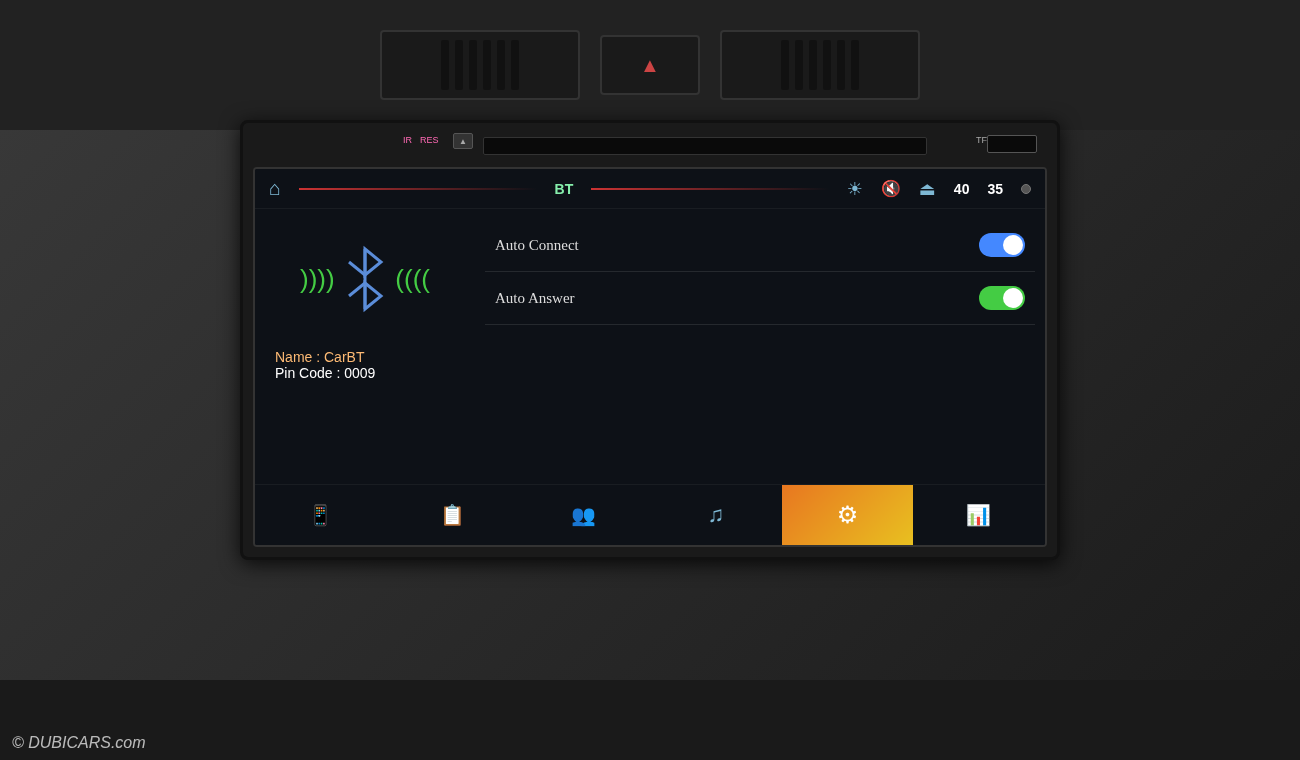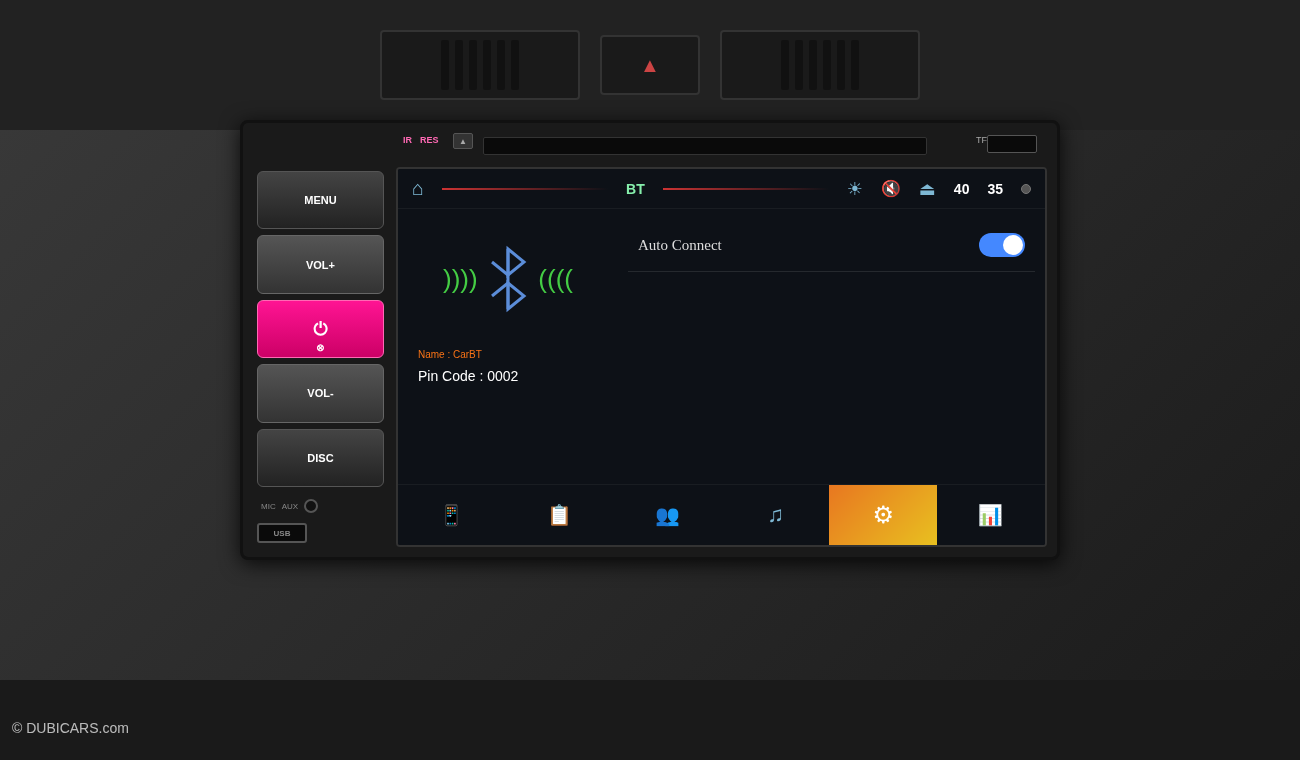--- a/index.html
+++ b/index.html
@@ -80,21 +80,21 @@
     .ir-res {
       display: flex;
       gap: 8px;
       position: absolute;
       left: 150px;
       top: 2px;
     }
     .ir-res span {
       color: #ff69b4;
       font-size: 9px;
-      font-weight: bold;
+      font-weight: normal;
     }
     .eject-btn {
       position: absolute;
       left: 200px;
       top: 0;
       width: 20px;
       height: 16px;
       background: #333;
       border: 1px solid #555;
       border-radius: 2px;
@@ -320,23 +320,22 @@
       color: #44cc44;
       font-size: 22px;
       line-height: 1;
     }
 
     .bt-info {
       width: 100%;
       padding-left: 10px;
     }
     .bt-name {
-      color: #f97316;
-      font-size: 10px;
-      margin-bottom: 8px;
+      color: #fdba74;
+      font-size: 14px;
     }
     .bt-pin {
       color: #fff;
       font-size: 14px;
     }
 
     
     .settings-area {
       flex: 1;
       display: flex;
@@ -406,24 +405,25 @@
       bottom: 0;
       left: 0;
       right: 0;
       height: 80px;
       background: #1a1a1a;
     }
 
     
     .watermark {
       position: absolute;
-      bottom: 24px;
+      bottom: 8px;
       left: 12px;
       color: rgba(255,255,255,0.7);
-      font-size: 14px;
+      font-size: 16px;
+      font-style: italic;
     }
   </style>
 </head>
 <body>
 
 <div class="car-frame">
 
   <div class="top-vents">
     <div class="vent">
       <div class="vent-slot"></div>
@@ -456,37 +456,20 @@
       <div class="eject-btn">
         <span>▲</span>
       </div>
       <div class="cd-slot"></div>
       <span class="tf-label">TF</span>
       <div class="tf-slot"></div>
     </div>
 
     <div class="main-layout">
 
-      <div class="left-panel">
-        <button class="hw-btn btn-menu">MENU</button>
-        <button class="hw-btn btn-vol-plus">VOL+</button>
-        <button class="hw-btn btn-power">
-          <span style="font-size:18px;">⏻</span>
-        </button>
-        <button class="hw-btn btn-vol-minus">VOL-</button>
-        <button class="hw-btn btn-disc">DISC</button>
-        <div class="bottom-connectors">
-          <span class="connector-label">MIC</span>
-          <span class="connector-label">AUX</span>
-          <div class="jack"></div>
-        </div>
-        <div class="usb-port">
-          <span>USB</span>
-        </div>
-      </div>
 
       <div class="screen">
 
         <div class="status-bar">
           <span class="status-icon home">⌂</span>
           <div class="status-separator"></div>
           <span class="status-label">BT</span>
           <div class="status-separator"></div>
           <span class="status-icon">☀</span>
           <span class="status-icon" style="font-size:16px;">🔇</span>
@@ -512,31 +495,37 @@
               <svg width="52" height="70" viewBox="0 0 52 70" style="position:relative; z-index:2;">
                 <polygon points="26,5 42,18 26,31 26,5" fill="none" stroke="#5b8dd9" stroke-width="3"></polygon>
                 <line x1="26" y1="31" x2="10" y2="18" stroke="#5b8dd9" stroke-width="3"></line>
                 <polygon points="26,65 42,52 26,39 26,65" fill="none" stroke="#5b8dd9" stroke-width="3"></polygon>
                 <line x1="26" y1="39" x2="10" y2="52" stroke="#5b8dd9" stroke-width="3"></line>
                 <line x1="26" y1="5" x2="26" y2="65" stroke="#5b8dd9" stroke-width="3"></line>
               </svg>
             </div>
             <div class="bt-info">
               <div class="bt-name">Name : CarBT</div>
-              <div class="bt-pin">Pin Code : 0002</div>
+              <div class="bt-pin">Pin Code : 0009</div>
             </div>
           </div>
 
           <div class="settings-area">
             <div class="setting-row">
               <span class="setting-label">Auto Connect</span>
               <div class="toggle blue-on">
                 <div class="toggle-knob"></div>
               </div>
             </div>
+            <div class="setting-row">
+              <span class="setting-label">Auto Answer</span>
+              <div class="toggle green-on">
+                <div class="toggle-knob"></div>
+              </div>
+            </div>
           </div>
 
         </div>
 
         <div class="bottom-nav">
           <div class="nav-item">
             <span style="font-size:20px; color:#7eb8d4;">📱</span>
           </div>
           <div class="nav-item">
             <span style="font-size:20px; color:#7eb8d4;">📋</span>

